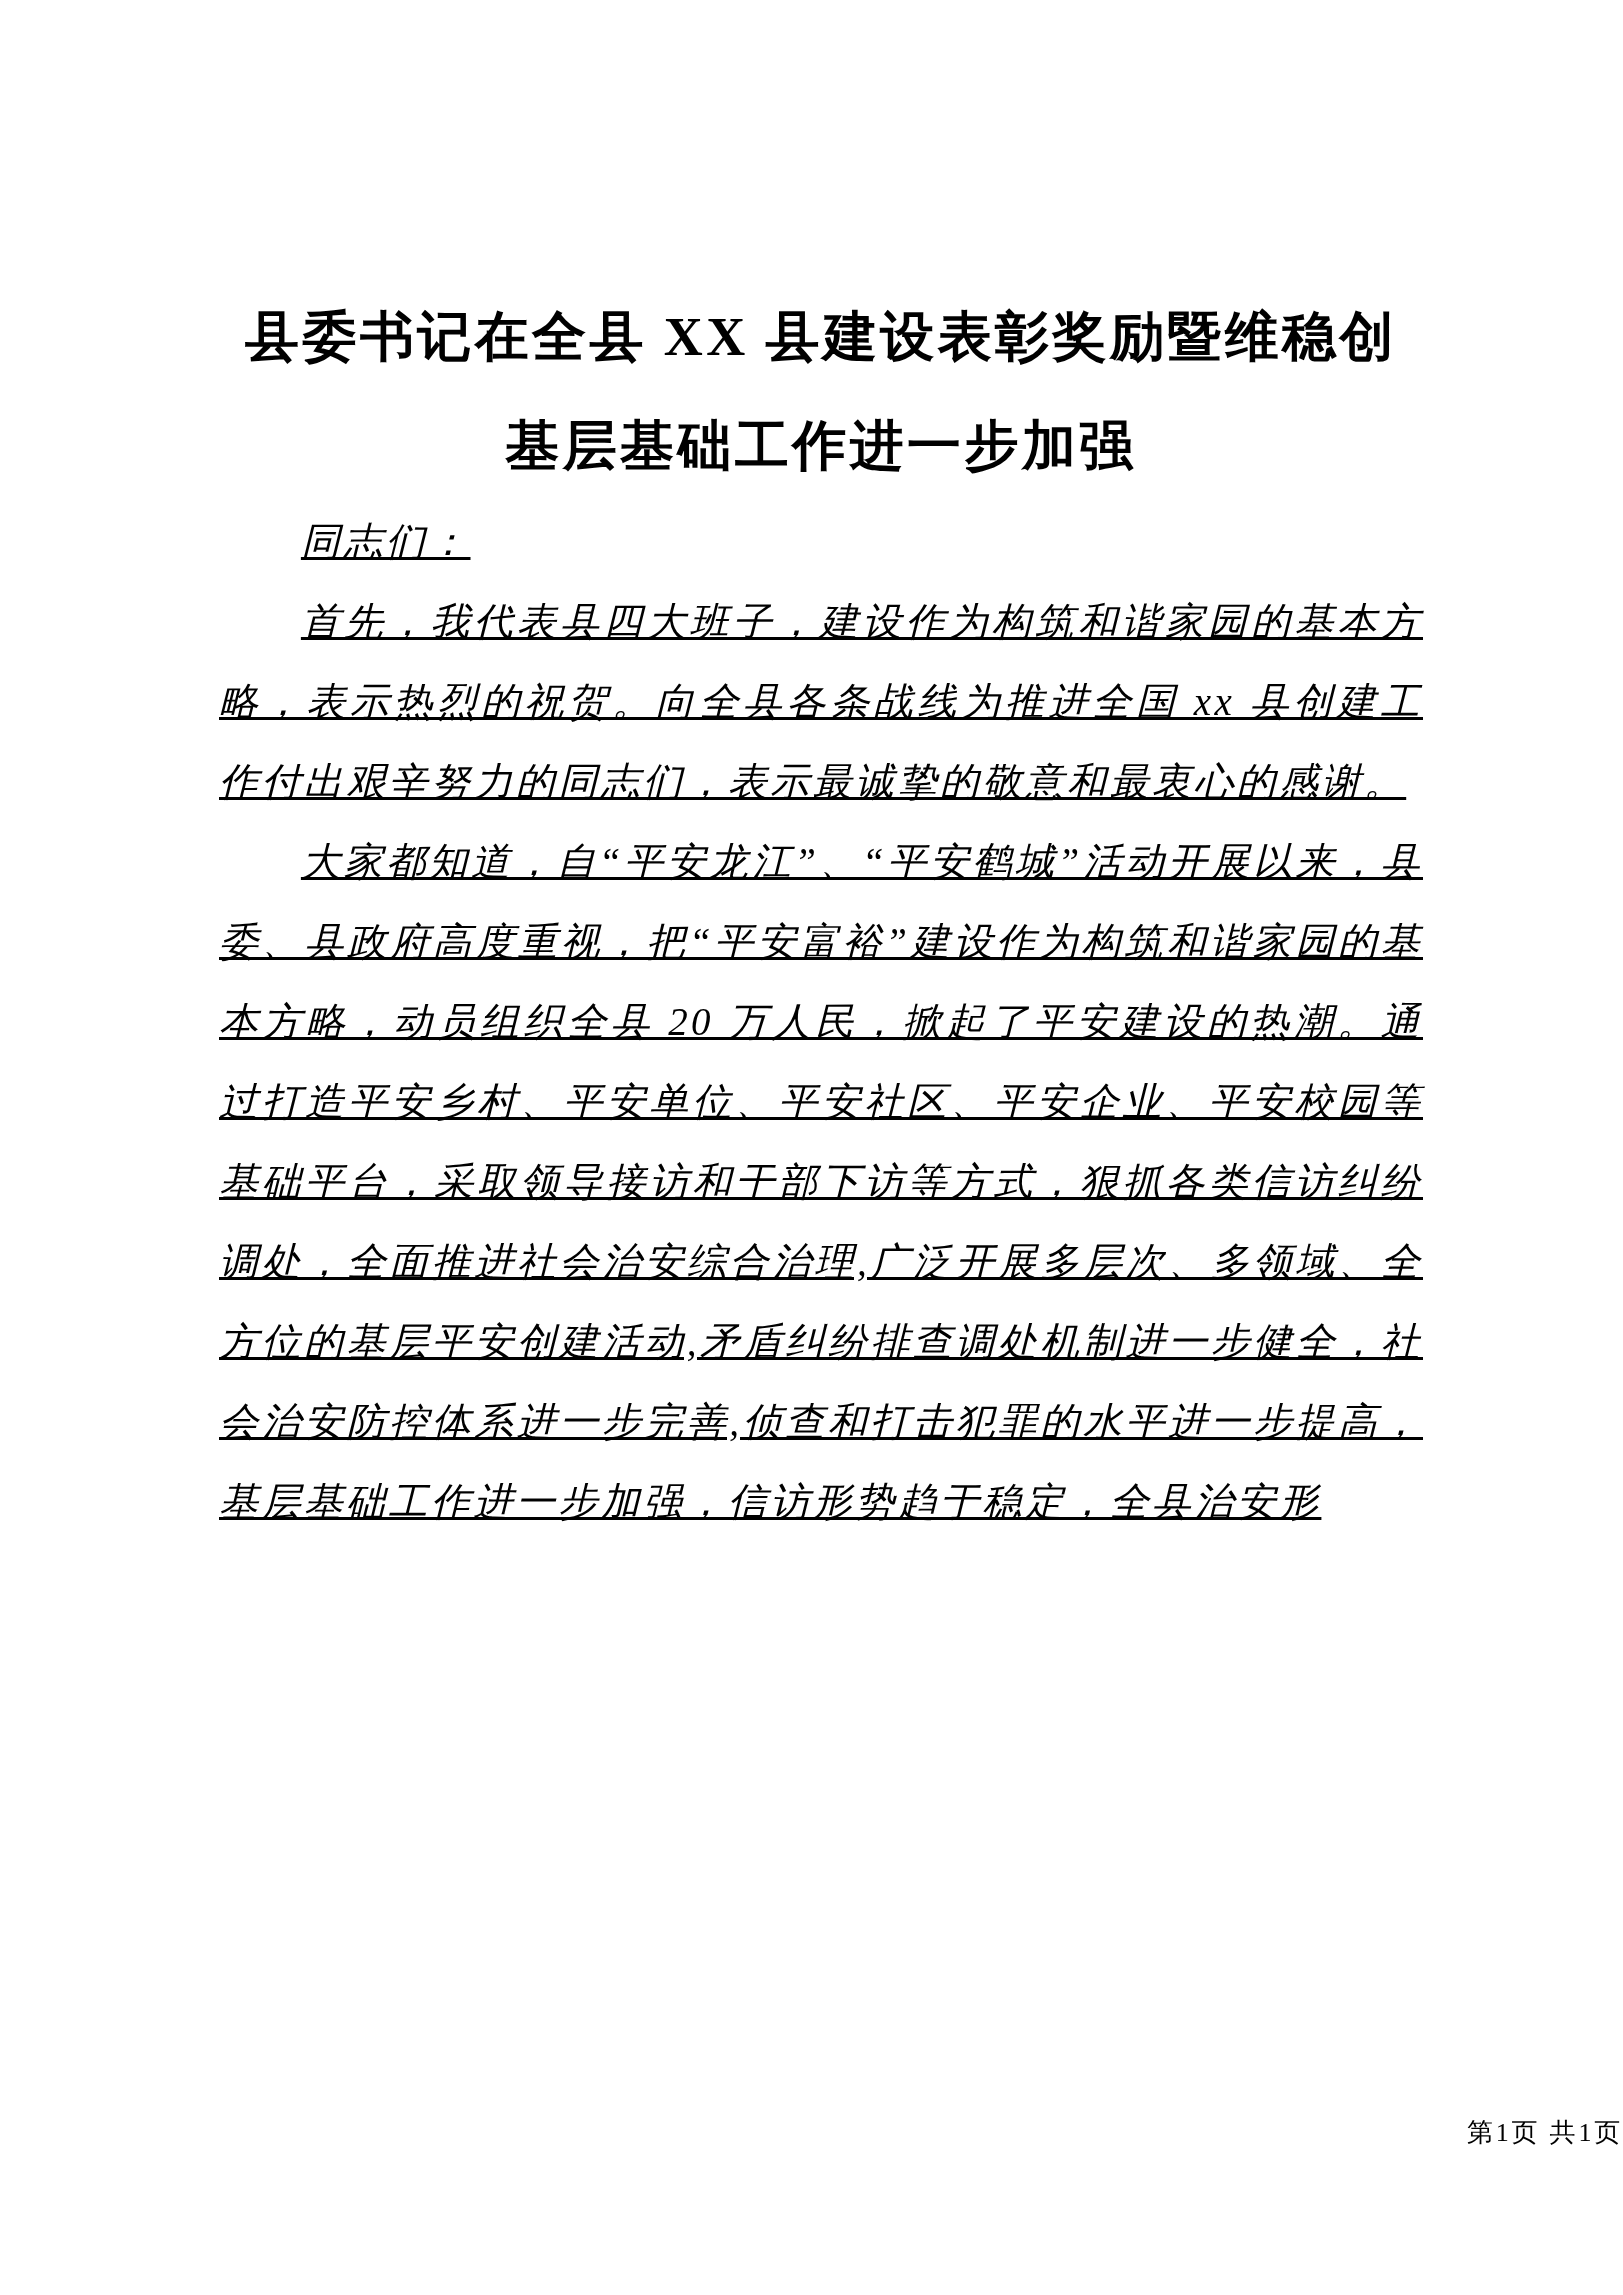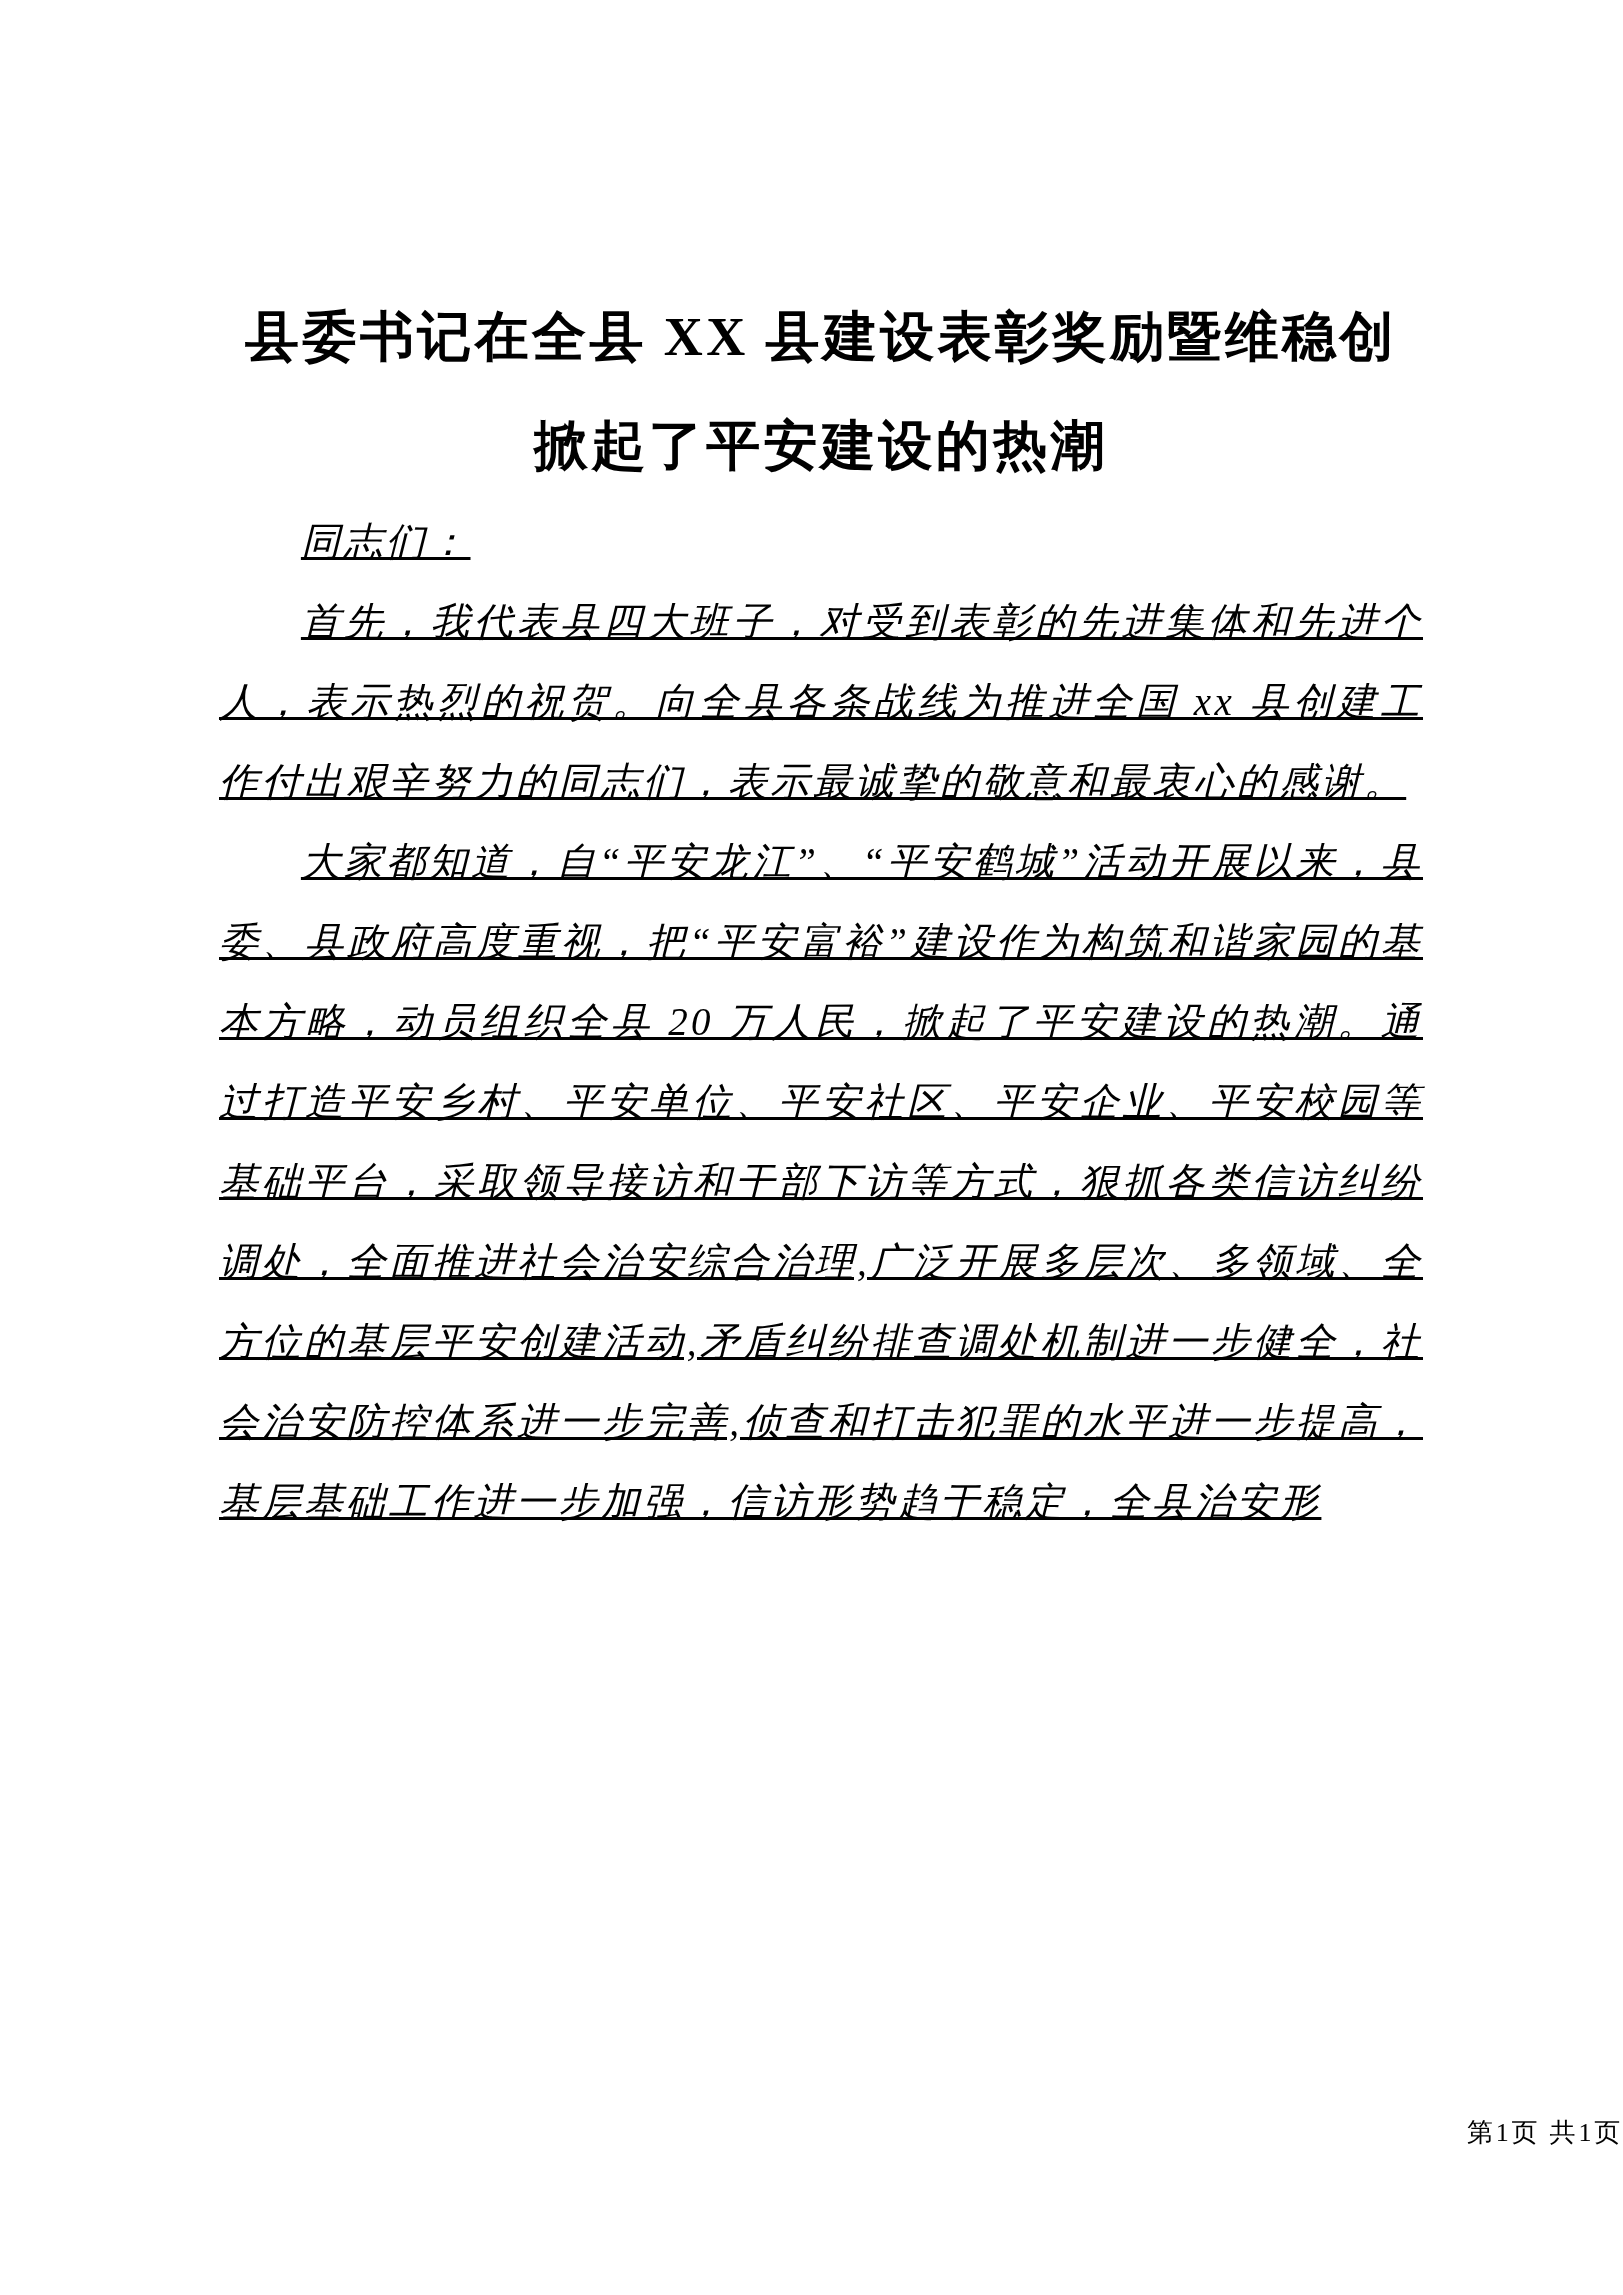--- a/index.html
+++ b/index.html
@@ -62,26 +62,26 @@
 </style>
 </head>
 <body>
 
 <div class="page">
 
   <div class="content">
 
     <div class="doc-title">
       <span class="title-line">县委书记在全县 XX 县建设表彰奖励暨维稳创</span>
-      <span class="title-line">掀起了平安建设的热潮</span>
+      <span class="title-line">基层基础工作进一步加强</span>
     </div>
 
     <div class="doc-body">
       <p>同志们：</p>
-      <p>首先，我代表县四大班子，对受到表彰的先进集体和先进个人，表示热烈的祝贺。向全县各条战线为推进全国 xx 县创建工作付出艰辛努力的同志们，表示最诚挚的敬意和最衷心的感谢。</p>
+      <p>首先，我代表县四大班子，建设作为构筑和谐家园的基本方略，表示热烈的祝贺。向全县各条战线为推进全国 xx 县创建工作付出艰辛努力的同志们，表示最诚挚的敬意和最衷心的感谢。</p>
       <p>大家都知道，自“平安龙江”、“平安鹤城”活动开展以来，县委、县政府高度重视，把“平安富裕”建设作为构筑和谐家园的基本方略，动员组织全县 20 万人民，掀起了平安建设的热潮。通过打造平安乡村、平安单位、平安社区、平安企业、平安校园等基础平台，采取领导接访和干部下访等方式，狠抓各类信访纠纷调处，全面推进社会治安综合治理,广泛开展多层次、多领域、全方位的基层平安创建活动,矛盾纠纷排查调处机制进一步健全，社会治安防控体系进一步完善,侦查和打击犯罪的水平进一步提高，基层基础工作进一步加强，信访形势趋于稳定，全县治安形</p>
     </div>
 
   </div>
 
   <div class="page-footer">
     <span>第1页 共1页</span>
   </div>
 
 </div>

